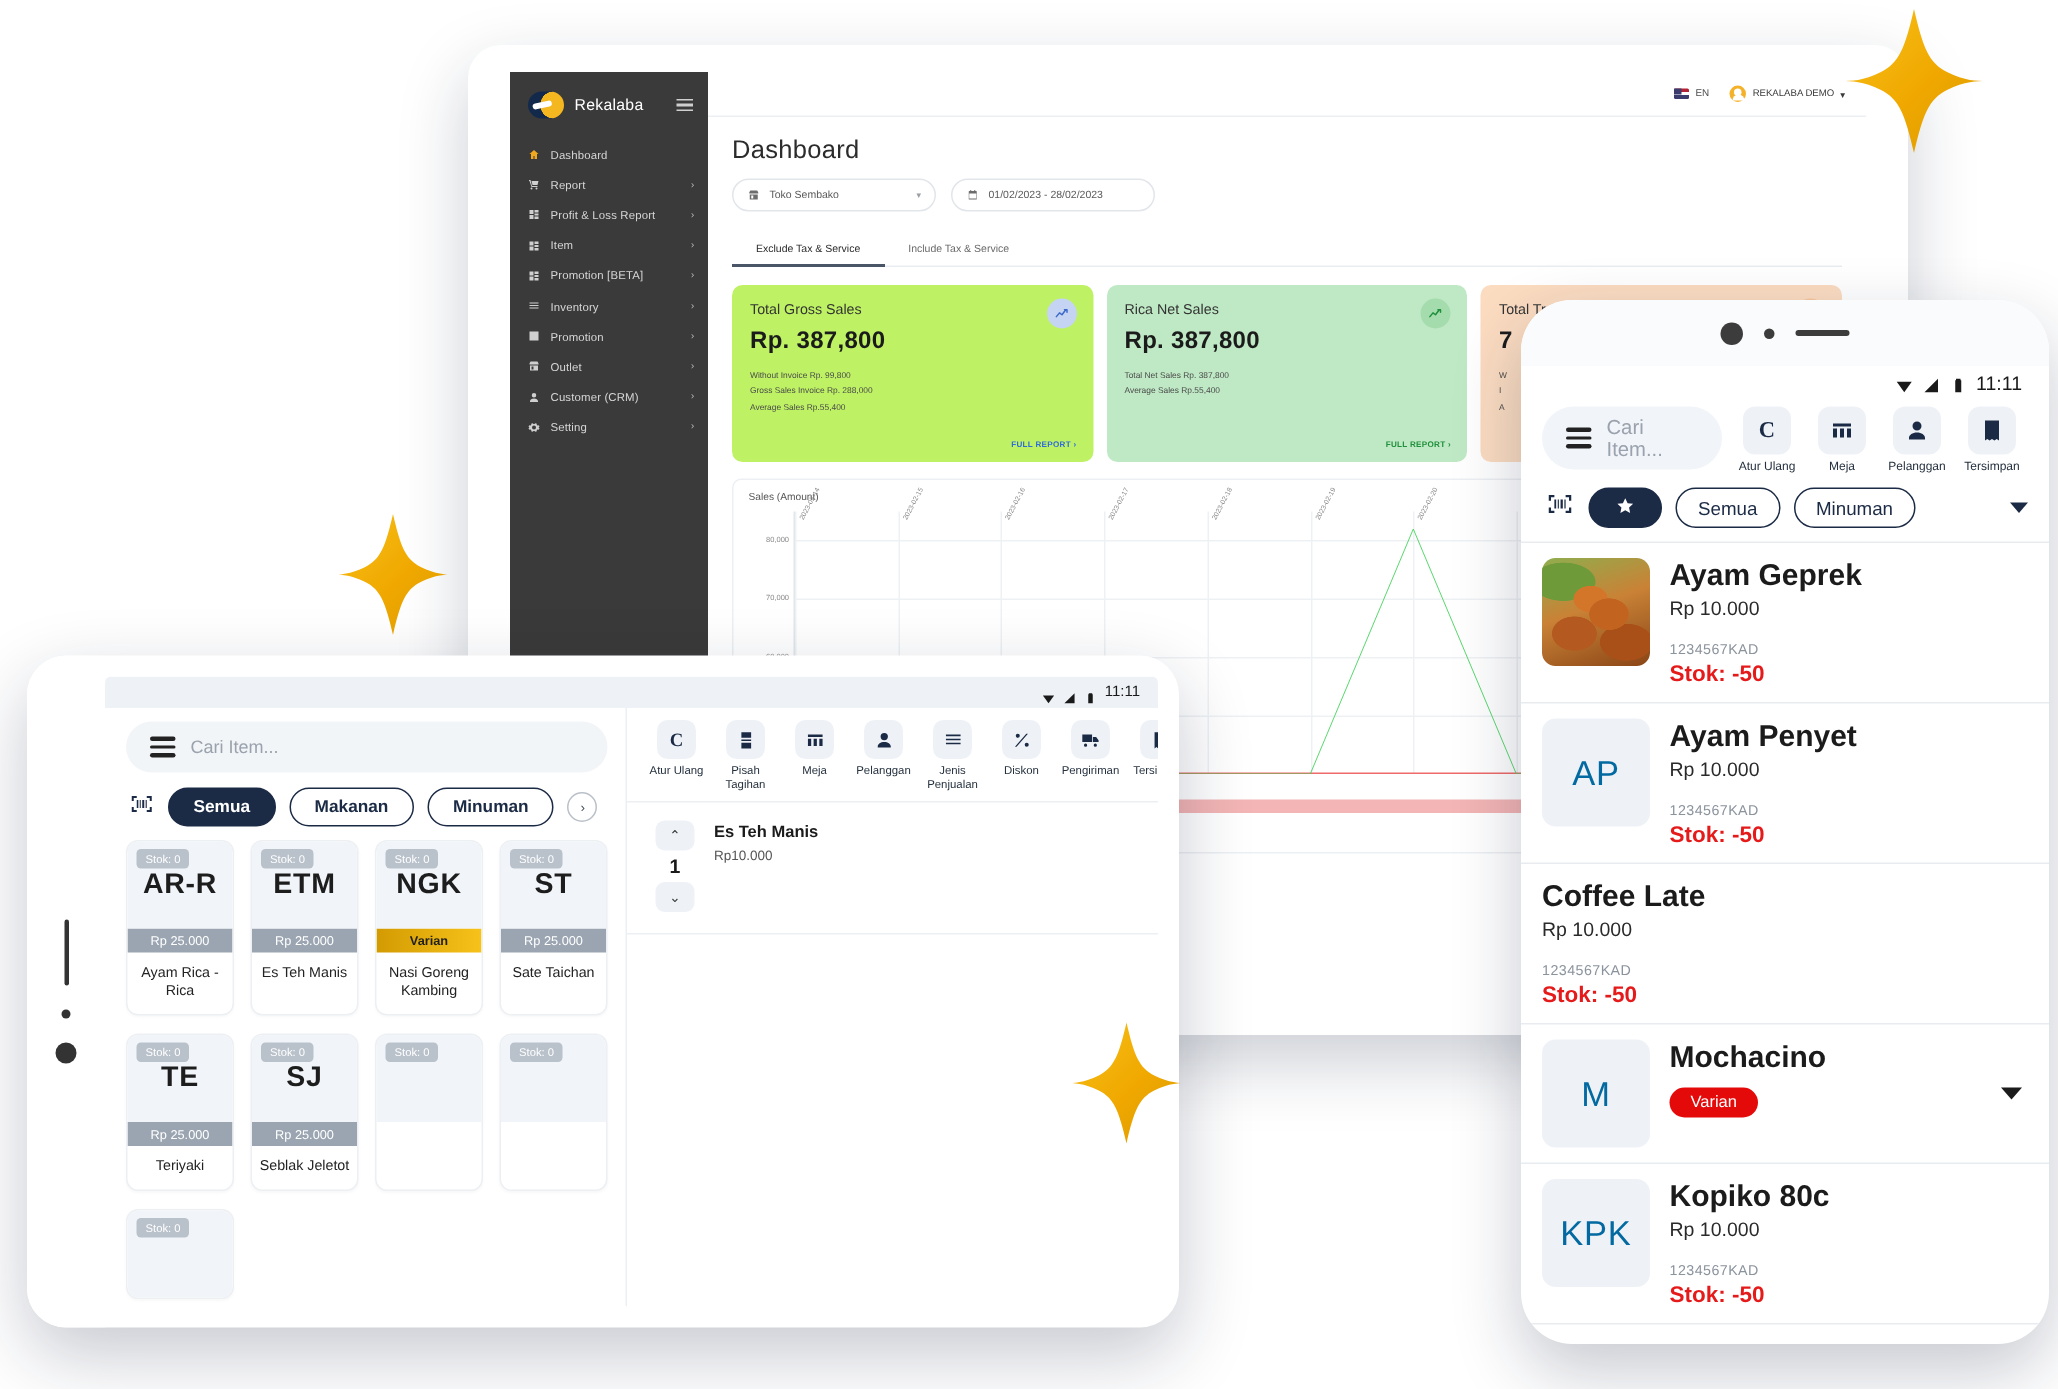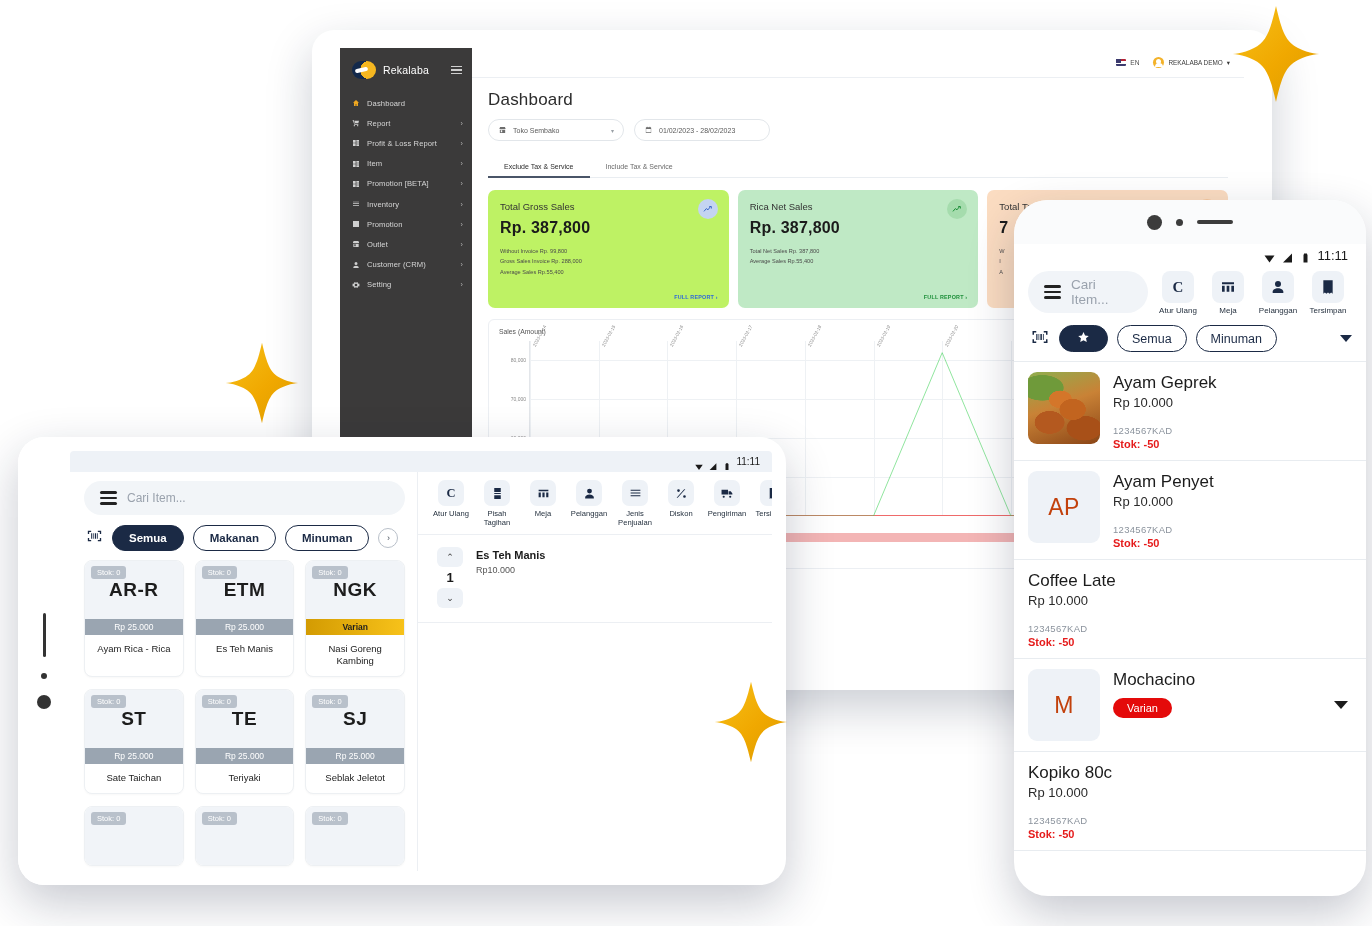--- a/index.html
+++ b/index.html
@@ -145,26 +145,26 @@
 
   .ph-chiprow { display:flex; align-items:center; gap:9px; padding: 6px 14px 9px 16px; border-bottom:1px solid #e8ecf0; }
   .scan-ic svg { width:20px; height:18px; fill:#1b2a45; }
   .chip { height:27px; border-radius:14px; border:1.2px solid #1b2a45; display:flex; align-items:center; justify-content:center; padding: 0 14px; font-size:12.5px; color:#1b2a45; font-weight:500; }
   .chip.solid { background:#1b2a45; border-color:#1b2a45; color:#fff; padding:0 17px; }
   .chip.solid svg { width:13px; height:13px; fill:#fff; }
   .chev-dn { margin-left:auto; width:0;height:0;border-left:6px solid transparent;border-right:6px solid transparent;border-top:7px solid #1b2a45; }
 
   .ph-item { display:flex; gap:13px; padding: 10px 14px 10px 14px; border-bottom:1px solid #e8ecf0; align-items:flex-start; }
   .ph-thumb { width:72px;height:72px;border-radius:9px;background:#eef2f7;display:flex;align-items:center;justify-content:center;flex:0 0 72px; overflow:hidden;}
-  .ph-thumb .ini { font-size:23px; color:#c2410c; letter-spacing:.5px;}
+  .ph-thumb .ini { font-size:23px; color:#0369a1; letter-spacing:.5px;}
   .ph-info { flex:1; min-width:0; padding-top:1px; }
-  .ph-name { font-size:17px; color:#1b1b1b; font-weight:400; margin-bottom:2px; }
+  .ph-name { font-size:20px; color:#1b1b1b; font-weight:700; margin-bottom:2px; }
   .ph-price { font-size:13px; color:#2a2a2a; margin-bottom:1px; }
   .ph-sku { font-size:9.5px; color:#8b939d; letter-spacing:.3px; margin-bottom:2px;margin-top:15px; }
-  .ph-stock { font-size:11px; color:#e51b1b; font-weight:700; }
+  .ph-stock { font-size:15px; color:#e51b1b; font-weight:700; }
   .varian-pill { display:inline-flex; align-items:center; background:#e40a0a; color:#fff; font-size:11px; border-radius:12px; padding:4px 14px; margin-top:6px;}
   .row-chev { align-self:center; width:0;height:0;border-left:7px solid transparent;border-right:7px solid transparent;border-top:8px solid #1b1b1b; margin-right:4px; }
 
   
   .food {
     width:100%; height:100%;
     background:
       radial-gradient(ellipse 34% 26% at 30% 70%, #b4591f 0 60%, transparent 62%),
       radial-gradient(ellipse 30% 24% at 62% 52%, #c2641f 0 60%, transparent 62%),
       radial-gradient(ellipse 26% 20% at 45% 38%, #d4762a 0 60%, transparent 62%),
@@ -198,21 +198,21 @@
   .tp-searchrow { padding: 9px 12px 7px 14px; }
   .tp-search { height: 34px; background:#f2f5f8; border-radius:17px; display:flex; align-items:center; gap:10px; padding: 0 16px;}
   .tp-search .ph { color:#9aa2ad; font-size:12px; }
 
   .tp-chiprow { display:flex; align-items:center; gap:9px; padding: 3px 12px 9px 16px; }
   .tp-chiprow .scan-ic svg { width:17px; height:16px; }
   .tp-chip { height:26px; border-radius:13px; border:1.1px solid #1b2a45; display:flex;align-items:center;justify-content:center;padding:0 16px;font-size:11.5px;color:#1b2a45;font-weight:600;}
   .tp-chip.solid{background:#1b2a45;color:#fff;}
   .arrow-btn { width:20px;height:20px;border-radius:50%;border:1px solid #b9c0c9;display:flex;align-items:center;justify-content:center;font-size:9px;color:#47505c; }
 
-  .tp-grid { flex:1; overflow:hidden; padding: 0 12px 0 14px; display:grid; grid-template-columns: repeat(3, 1fr); gap: 12px 11px; align-content:start; }
+  .tp-grid { flex:1; overflow:hidden; padding: 0 12px 0 14px; display:grid; grid-template-columns: repeat(4, 1fr); gap: 12px 11px; align-content:start; }
   .p-card { border:1px solid #edf0f3; border-radius:8px; overflow:hidden; background:#fff; box-shadow:0 1px 2px rgba(0,0,0,.03); }
   .p-top { background:#f1f4f8; height:58px; position:relative; display:flex; align-items:center; justify-content:center; }
   .p-stok { position:absolute; left:6px; top:5px; background:#b9c1cb; color:#fff; font-size:7.5px; border-radius:3px; padding:2px 6px; }
   .p-ini { font-size:19px; font-weight:700; color:#1d1d1d; letter-spacing:.5px; }
   .p-price { height:16px; background:#9aa5b1; color:#fff; font-size:8.5px; display:flex;align-items:center;justify-content:center;}
   .p-price.varian { background: linear-gradient(90deg,#d39b02,#f7c21a); color:#1f1f1f; font-weight:600; }
   .p-name { font-size:9.5px; color:#232323; text-align:center; padding:8px 5px 9px 5px; line-height:1.28; }
 
   .tp-toolbar { display:flex; align-items:flex-start; justify-content:space-between; padding: 8px 12px 7px 10px; border-bottom:1px solid #eceff3; }
   .tb-item { display:flex; flex-direction:column; align-items:center; gap:3px; width:46px;}
@@ -609,20 +609,23 @@
           </div>
         </div>
         <div class="ph-item">
           <div class="ph-thumb">
             <span class="ini">M</span>
           </div>
           <div class="ph-info"><div class="ph-name">Mochacino</div><span class="varian-pill">Varian</span></div>
           <span class="row-chev"></span>
         </div>
         <div class="ph-item">
+          <div class="ph-thumb">
+            <span class="ini">KPK</span>
+          </div>
           <div class="ph-info">
             <div class="ph-name">Kopiko 80c</div>
             <div class="ph-price">Rp 10.000</div>
             <div class="ph-sku">1234567KAD</div>
             <div class="ph-stock">Stok: -50</div>
           </div>
         </div>
       </div>
   </div>
 

